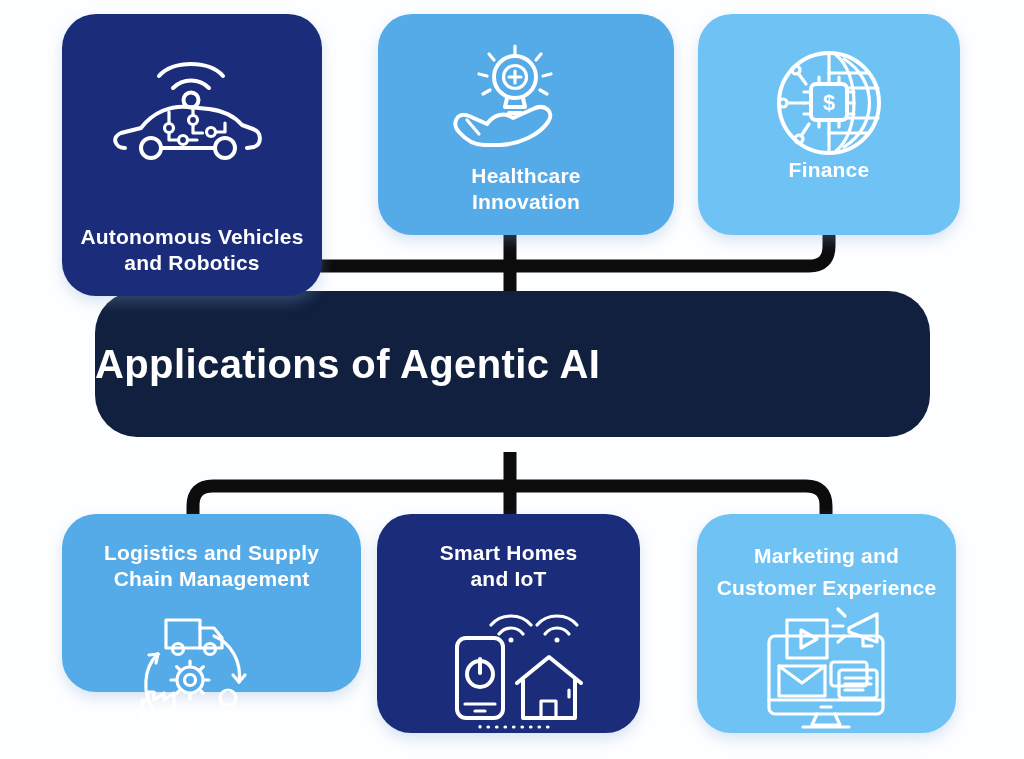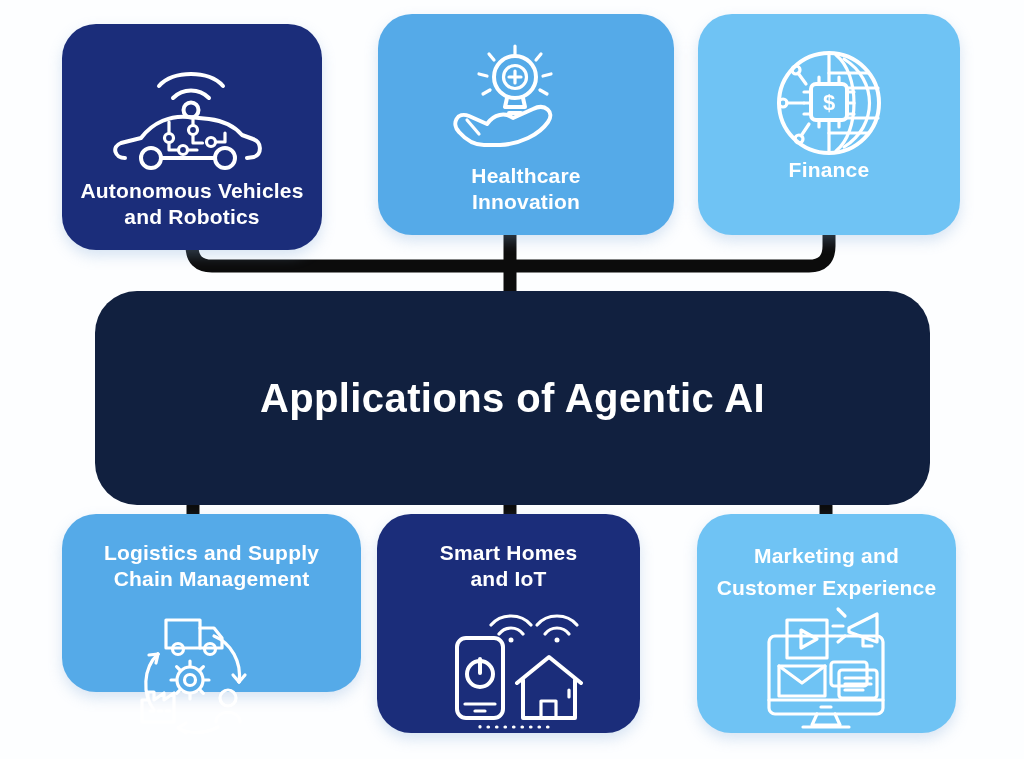--- a/index.html
+++ b/index.html
@@ -20,30 +20,30 @@
   }
   .canvas{position:relative;width:1024px;height:759px;}
   .connector-layer{position:absolute;left:0;top:0;width:1024px;height:759px;pointer-events:none;}
   .node{
     position:absolute;border-radius:34px;
     box-shadow:0 6px 14px rgba(130,170,215,.30);
   }
   .node-royal{background:var(--royal-blue);}
   .node-medium{background:var(--medium-blue);padding-left:36px;}
   .node-light{background:var(--light-blue);}
-  .node-a{left:62px;top:14px;width:260px;height:226px;margin-top:10px;}
+  .node-a{left:62px;top:14px;width:260px;height:282px;}
   .node-b{left:378px;top:14px;width:260px;height:221px;}
   .node-c{left:698px;top:14px;width:262px;height:221px;}
   .node-d{left:62px;top:514px;width:263px;height:178px;}
   .node-e{left:377px;top:514px;width:263px;height:219px;}
   .node-f{left:697px;top:514px;width:259px;height:219px;}
   .center-node{
-    position:absolute;left:95px;top:291px;width:835px;height:214px;
+    position:absolute;left:95px;top:291px;width:835px;height:146px;
     background:var(--dark-navy);border-radius:42px;
-    display:flex;align-items:center;justify-content:center;
+    display:flex;align-items:center;justify-content:flex-start;
   }
   .center-title{
     color:var(--text);font-size:40px;font-weight:700;letter-spacing:.4px;
     text-align:center;
   }
   .node-label{
     position:absolute;left:8px;right:8px;text-align:center;
     color:var(--text);font-weight:700;font-size:21px;line-height:1.24;
     white-space:pre-line;letter-spacing:.2px;
   }

